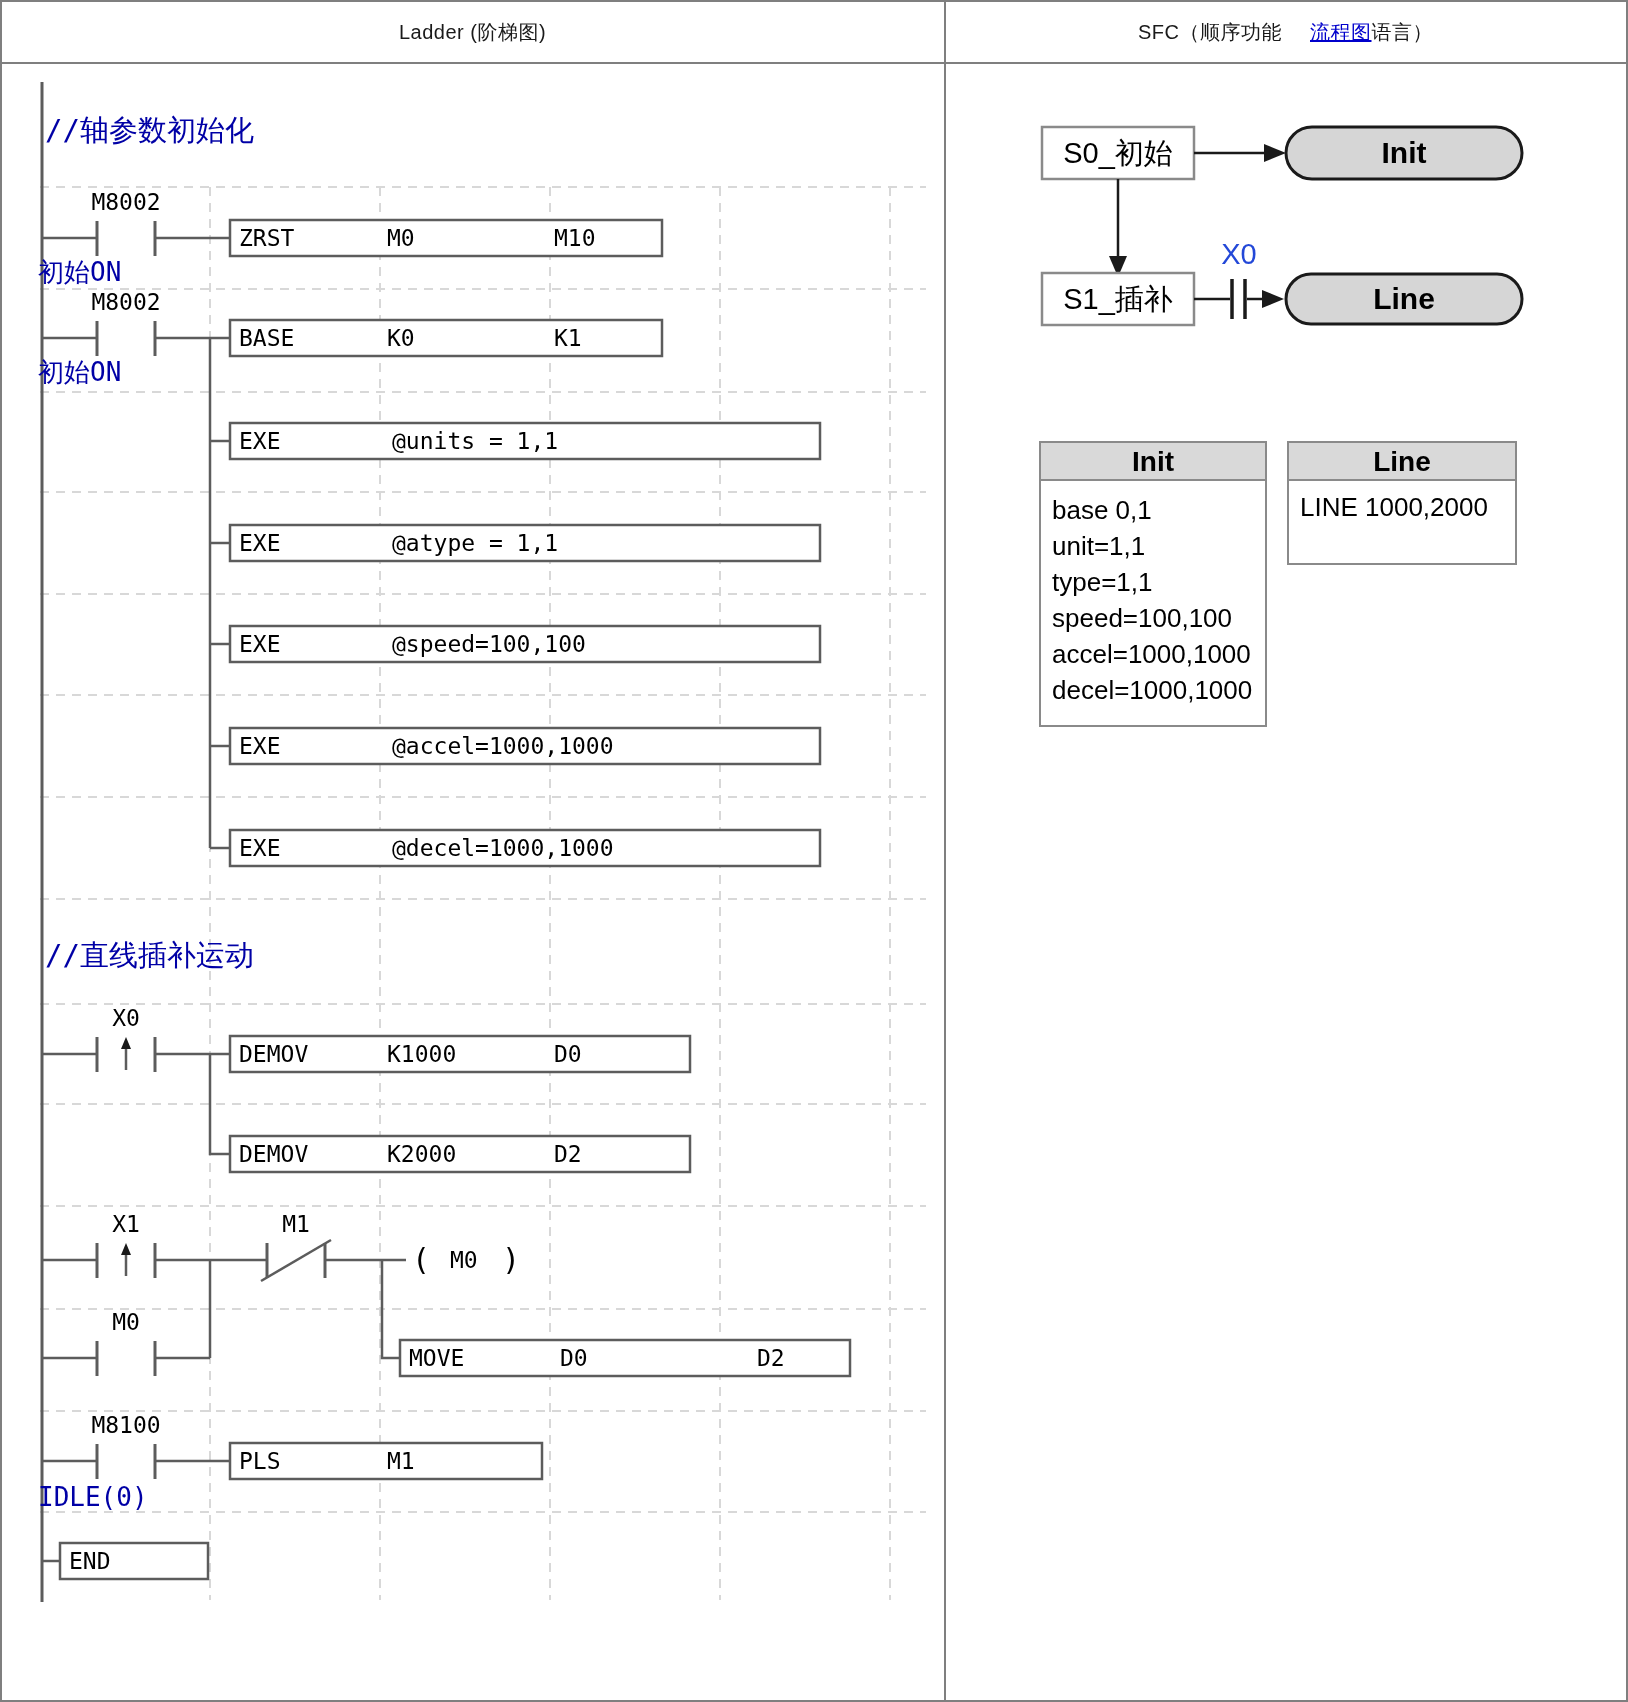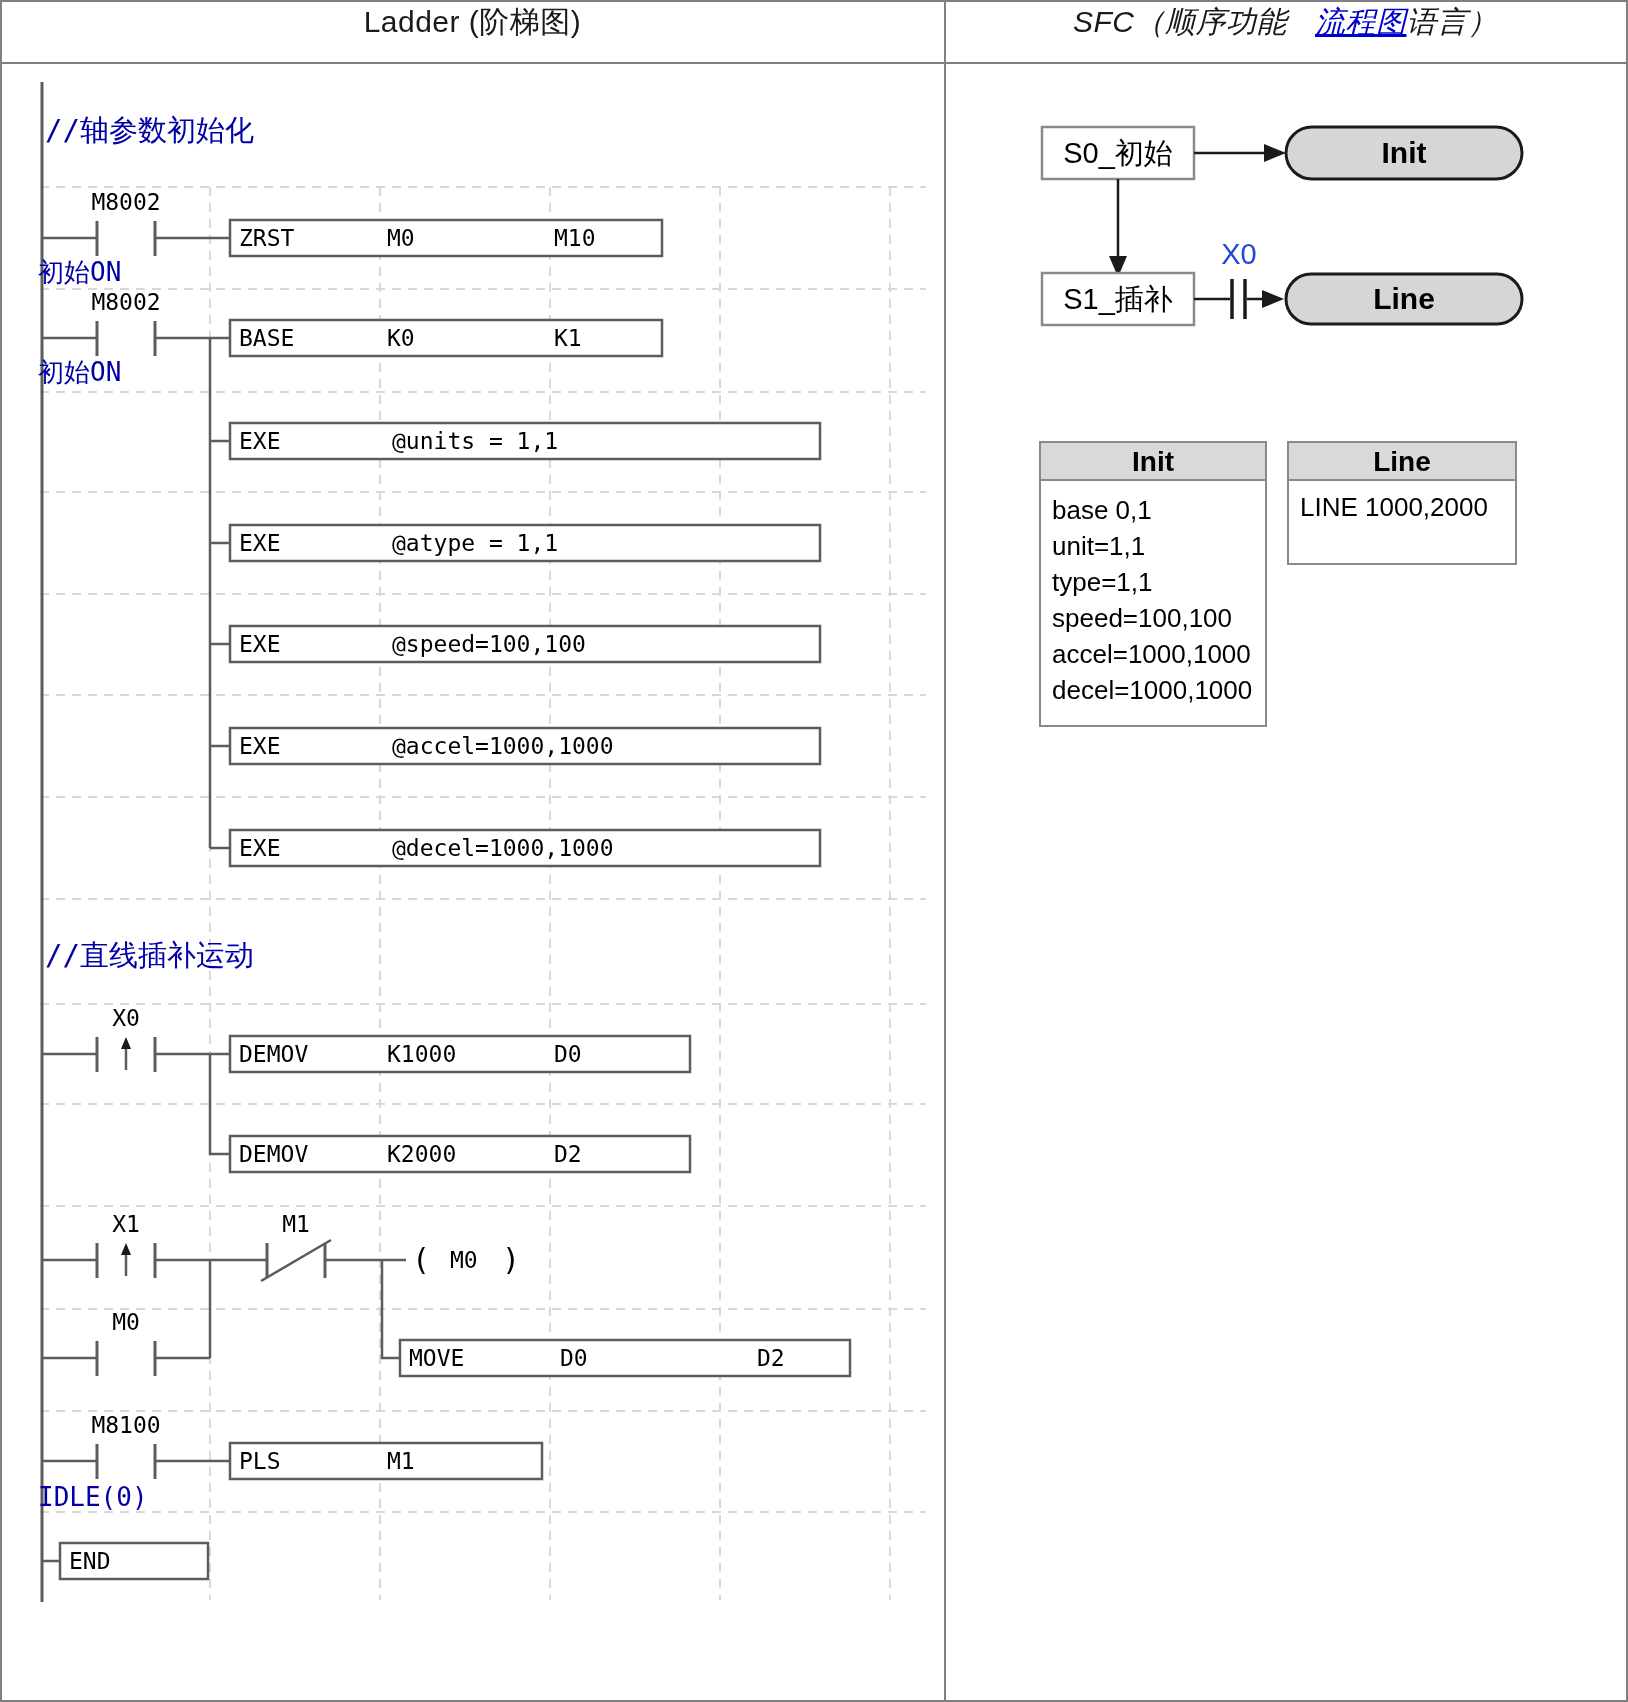--- a/index.html
+++ b/index.html
@@ -8,25 +8,25 @@
     width:1628px;height:1702px;
     box-sizing:border-box;
     border:2px solid #7f7f7f;
     background:#ffffff;
     font-family:"Liberation Sans","DejaVu Sans",sans-serif;
     overflow:hidden;
   }
   #diagram-svg{position:absolute;left:0;top:0;}
   .hdr{
     position:absolute;top:0;height:60px;
-    display:flex;justify-content:center;
-    font-size:30px;color:#1a1a1a;letter-spacing:0.5px;
+    display:flex;align-items:center;justify-content:center;
+    font-size:20px;color:#1a1a1a;letter-spacing:0.5px;
   }
   #hdr-ladder{left:0;width:941px;}
-  #hdr-sfc{left:943px;width:681px;font-style:italic;}
+  #hdr-sfc{left:943px;width:681px;}
   .hdr .link{color:#0000cc;text-decoration:underline;cursor:pointer;margin-left:28px;}
   
   text{fill:#000000;}
   .mono{font-family:"DejaVu Sans Mono","Liberation Mono",monospace;font-size:23px;}
   .blue{fill:#0000a6;font-family:"DejaVu Sans Mono","Liberation Mono",monospace;font-size:26px;}
   .comment{fill:#0000a6;font-family:"DejaVu Sans Mono","Liberation Mono",monospace;font-size:29px;}
   .sfc-label{font-size:29px;}
   .sfc-action{font-size:30px;font-weight:600;}
   .sfc-blue{fill:#2348d8;font-size:29px;}
   .tbl-title{font-size:28px;font-weight:bold;}

